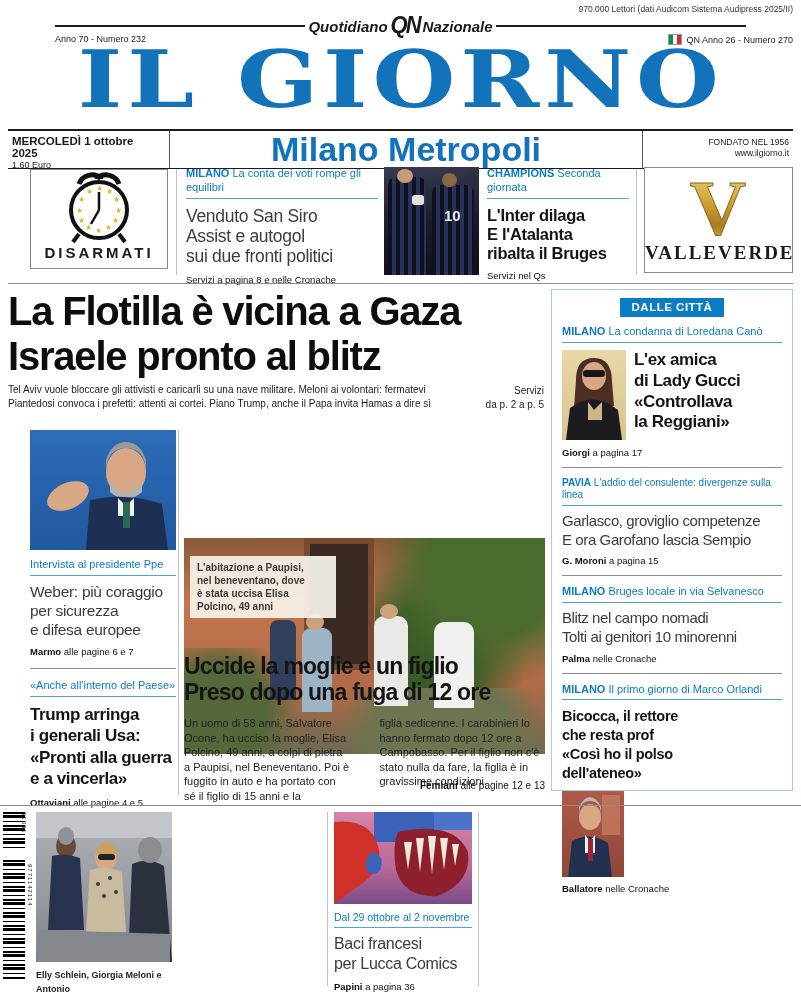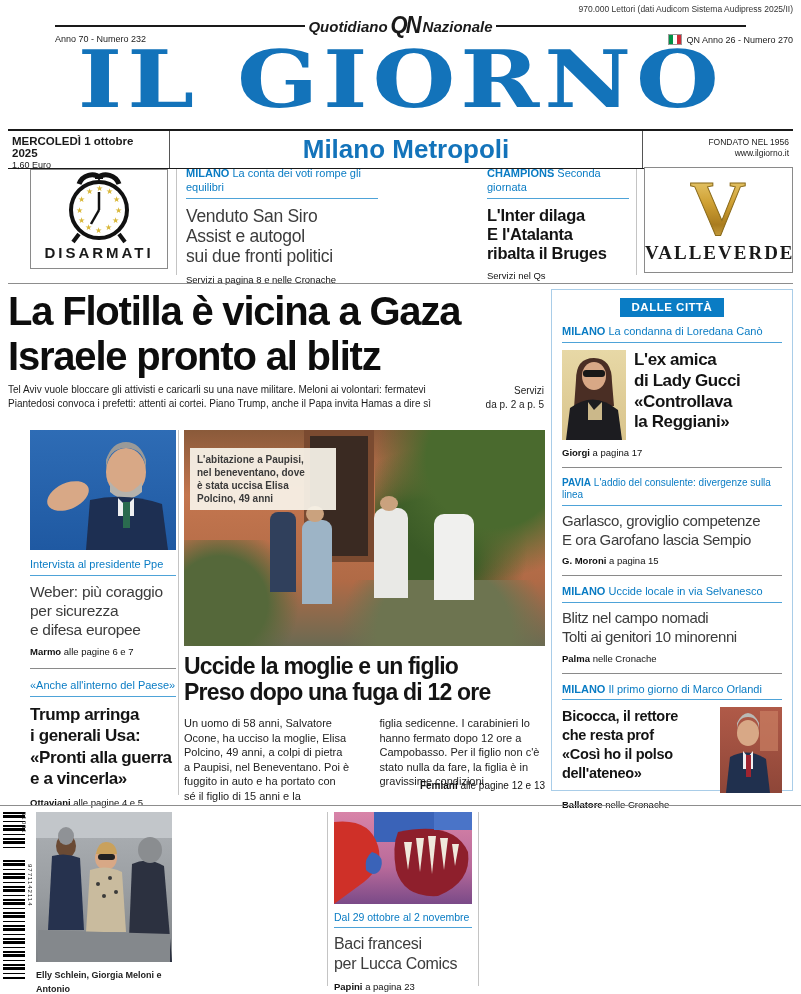--- a/index.html
+++ b/index.html
@@ -25,21 +25,21 @@
   .masthead span{display:inline-block;font-family:"DejaVu Serif","Liberation Serif",serif;
     font-weight:bold;font-size:78px;line-height:80px;color:#1373ba;letter-spacing:4px;
     transform:scaleX(1.22);transform-origin:center;}
   
   .infobar{top:129px;left:8px;width:785px;height:37px;border-top:2px solid #1a1a1a;
     border-bottom:1px solid #1a1a1a;display:flex;}
   .info-left{width:162px;border-right:1px solid #555;padding:4px 14px 0 4px;box-sizing:border-box;}
   .info-date{font-size:11.5px;font-weight:bold;}
   .info-price{font-size:9px;margin-top:1px;}
   .info-center{flex:1;border-right:1px solid #555;text-align:center;}
-  .info-center span{font-size:26px;font-weight:bold;color:#1373ba;line-height:36px;}
+  .info-center span{font-size:34px;font-weight:bold;color:#1373ba;line-height:36px;}
   .info-right{width:150px;text-align:right;padding:6px 4px 0 0;box-sizing:border-box;font-size:8.5px;line-height:1.35;}
   
   .kicker{color:#0a7cc4;font-size:11px;line-height:1.25;border-bottom:1.5px solid #4ea3d8;padding-bottom:3px;}
   .kicker b{font-weight:bold;}
   .hl{white-space:pre-line;}
   .hl-bold{font-weight:bold;color:#141414;}
   .hl-light{font-weight:normal;color:#3c3c3c;}
   .byline{font-size:9.5px;color:#111;}
   .byline b{font-weight:bold;}
   
@@ -140,20 +140,28 @@
   <div class="vline" style="left:176px;top:169px;height:106px;"></div>
 
   <div class="abs" style="left:186px;top:167px;width:192px;">
     <div class="kicker"><b>MILANO</b><span> La conta dei voti rompe gli equilibri</span></div>
     <div class="hl hl-light" style="font-size:17.5px;line-height:1.16;letter-spacing:-0.3px;margin-top:7px;">Venduto San Siro
 Assist e autogol
 sui due fronti politici</div>
     <div class="byline" style="margin-top:8px;">Servizi a pagina 8 e nelle Cronache</div>
   </div>
 
+  <div class="abs photo" style="left:384px;top:167px;width:95px;height:108px;background:linear-gradient(170deg,#3a3c52 0%,#191a28 55%,#0e0f1a 100%);">
+    <div style="position:absolute;left:4px;top:10px;width:38px;height:98px;background:repeating-linear-gradient(90deg,#10101c 0 4px,#27335c 4px 8px);border-radius:8px 8px 0 0;"></div>
+    <div style="position:absolute;left:13px;top:2px;width:16px;height:14px;background:#c79b76;border-radius:50%;"></div>
+    <div style="position:absolute;left:48px;top:18px;width:42px;height:90px;background:repeating-linear-gradient(90deg,#10101c 0 4px,#27335c 4px 8px);border-radius:8px 8px 0 0;"></div>
+    <div style="position:absolute;left:58px;top:6px;width:15px;height:14px;background:#8a6648;border-radius:50%;"></div>
+    <div style="position:absolute;left:60px;top:40px;color:#e8e8f0;font-weight:bold;font-size:15px;">10</div>
+    <div style="position:absolute;left:28px;top:28px;width:12px;height:10px;background:#e6e2da;border-radius:3px;"></div>
+  </div>
 
   <div class="abs" style="left:487px;top:167px;width:142px;">
     <div class="kicker"><b>CHAMPIONS</b><span> Seconda giornata</span></div>
     <div class="hl hl-bold" style="font-size:16.5px;line-height:1.16;letter-spacing:-0.3px;margin-top:7px;">L'Inter dilaga
 E l'Atalanta
 ribalta il Bruges</div>
     <div class="byline" style="margin-top:7px;">Servizi nel Qs</div>
   </div>
 
   <div class="vline" style="left:636px;top:169px;height:106px;"></div>
@@ -262,31 +270,31 @@
     <div>
       <div class="kicker" style="font-size:10px;"><b>PAVIA</b><span> L'addio del consulente: divergenze sulla linea</span></div>
       <div class="hl hl-light" style="font-size:15px;line-height:1.25;letter-spacing:-0.4px;margin-top:6px;">Garlasco, groviglio competenze
 E ora Garofano lascia Sempio</div>
       <div class="byline" style="margin-top:6px;"><b>G. Moroni</b><span> a pagina 15</span></div>
     </div>
 
     <div class="rc-div"></div>
 
     <div>
-      <div class="kicker"><b>MILANO</b><span> Uccide locale in via Selvanesco</span></div>
+      <div class="kicker"><b>MILANO</b><span> Bruges locale in via Selvanesco</span></div>
       <div class="hl hl-light" style="font-size:15px;line-height:1.25;letter-spacing:-0.4px;margin-top:6px;">Blitz nel campo nomadi
 Tolti ai genitori 10 minorenni</div>
       <div class="byline" style="margin-top:6px;"><b>Palma</b><span> nelle Cronache</span></div>
     </div>
 
     <div class="rc-div"></div>
 
     <div>
       <div class="kicker"><b>MILANO</b><span> Il primo giorno di Marco Orlandi</span></div>
-      <div style="display:flex;gap:8px;margin-top:7px;">
+      <div style="display:flex;gap:8px;margin-top:7px;flex-direction:column;">
         <div class="hl hl-bold" style="font-size:14.5px;line-height:1.3;letter-spacing:-0.3px;flex:1;">Bicocca, il rettore
 che resta prof
 «Così ho il polso
 dell'ateneo»</div>
         <div class="photo" style="width:62px;height:86px;flex:none;background:linear-gradient(#b05a48,#8e4638);">
           <svg width="62" height="86">
             <rect x="40" y="4" width="18" height="40" fill="#c97f63" opacity="0.7"></rect>
             <ellipse cx="28" cy="26" rx="11" ry="13" fill="#d8a886"></ellipse>
             <path d="M17 22 Q18 10 28 10 Q38 10 39 22 L39 16 Q34 6 28 6 Q22 6 17 16 Z" fill="#b9b9b6"></path>
             <path d="M10 50 Q28 40 46 52 L50 86 L6 86 Z" fill="#20304e"></path>
@@ -350,18 +358,18 @@
           <path d="M94 24 L98 62 L102 24 Z"></path>
             <path d="M106 26 L110 58 L114 26 Z"></path>
           <path d="M118 32 L121 54 L125 32 Z"></path>
         </g>
         <rect x="100" y="0" width="38" height="18" fill="#4a74c8"></rect>
       </svg>
     </div>
     <div class="kicker" style="margin-top:7px;font-size:10.5px;">Dal 29 ottobre al 2 novembre</div>
     <div class="hl hl-light" style="font-size:16px;line-height:1.25;letter-spacing:-0.3px;margin-top:6px;">Baci francesi
 per Lucca Comics</div>
-    <div class="byline" style="margin-top:7px;"><b>Papini</b><span> a pagina 23</span></div>
+    <div class="byline" style="margin-top:7px;"><b>Papini</b><span> a pagina 36</span></div>
   </div>
 
   <div class="vline" style="left:478px;top:812px;height:174px;"></div>
 
 </div>
 
 </body></html>

